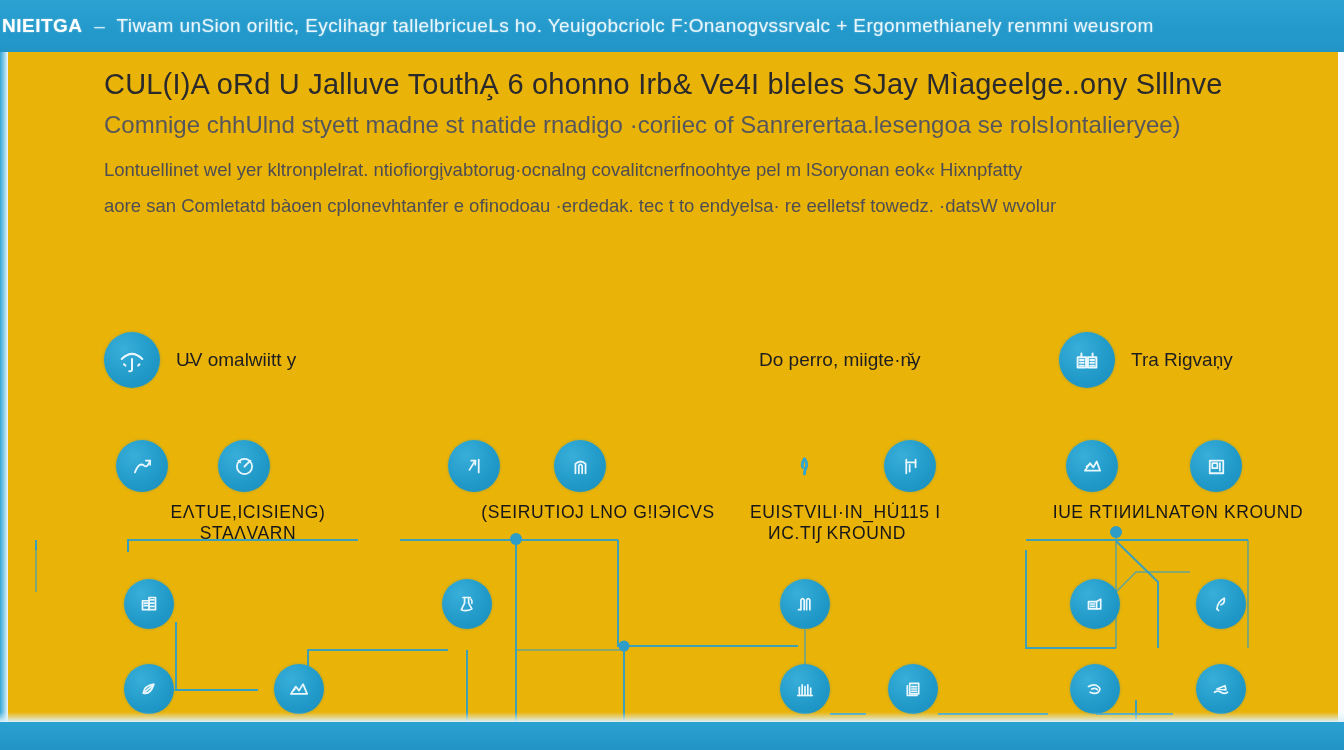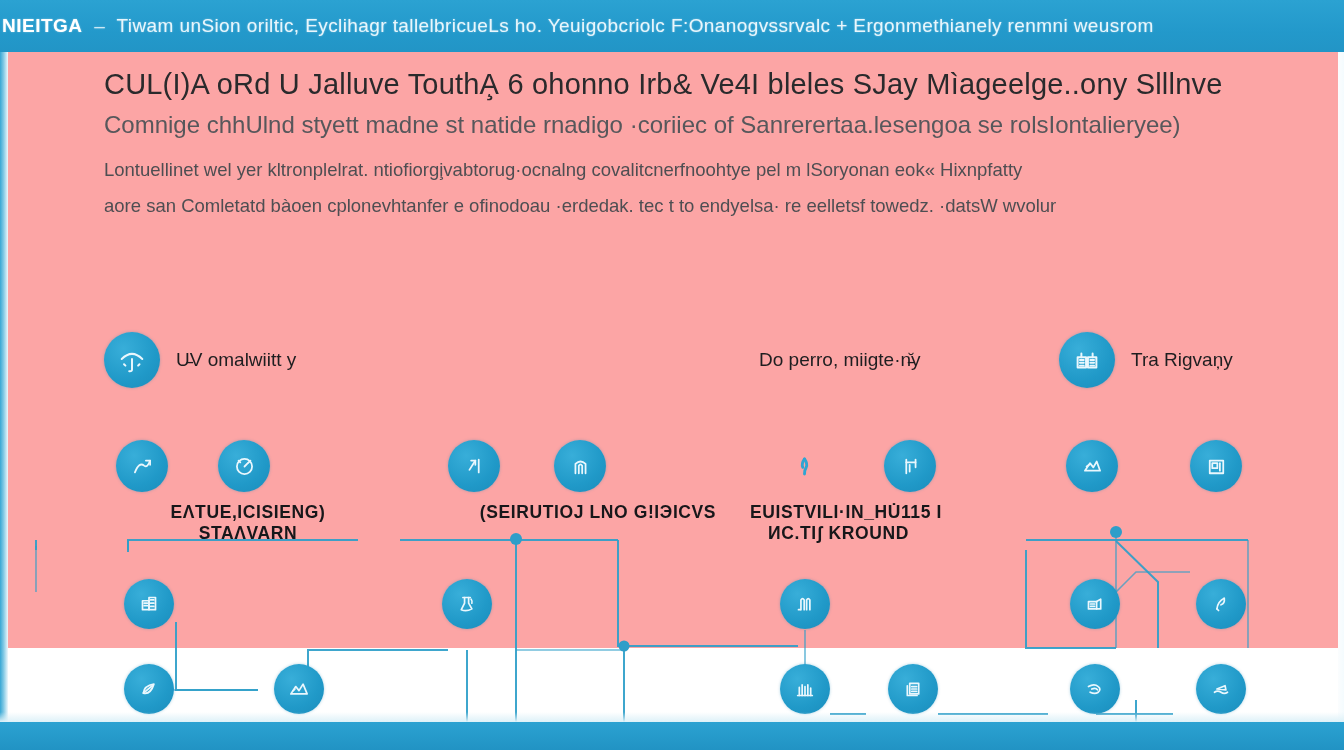--- a/index.html
+++ b/index.html
@@ -68,22 +68,22 @@
     position: absolute;
     left: 0; bottom: 28px;
     width: 1344px; height: 10px;
     background: linear-gradient(180deg, rgba(255,255,255,0) 0%, #ddf1f8 100%);
   }
 
   
   .doc {
     position: absolute;
     left: 8px; top: 52px;
-    width: 1330px; height: 596px;
-    background: #fca5a5;
+    width: 1330px; height: 670px;
+    background: #eab308;
   }
 
   .title {
     position: absolute;
     left: 96px; top: 12px;
     width: 1180px;
     font-size: 29px;
     line-height: 40px;
     color: #2a2a2c;
     letter-spacing: 0.2px;
@@ -165,21 +165,21 @@
   .c56 { width: 56px; height: 56px; }
   .c52 { width: 52px; height: 52px; }
   .c50 { width: 50px; height: 50px; }
 
   
   .mid-row { position: absolute; }
 
   .group-label {
     position: absolute;
     font-size: 17.5px;
-    font-weight: bold;
+    font-weight: normal;
     letter-spacing: 0.6px;
     color: #17171a;
     text-align: center;
     white-space: nowrap;
     filter: blur(0.5px);
   }
   .group-label .l2 { display: block; }
 
   
   .wires {
@@ -329,20 +329,24 @@
         </svg>
       </div>
       <div class="chip c52 soft" style="position:absolute; left:124px; top:0;">
         <svg viewBox="0 0 32 32" width="27" height="27">
           <rect x="8" y="9" width="16" height="15"></rect>
           <rect x="11" y="12" width="6" height="6"></rect>
           <path d="M20 12 L20 21"></path>
         </svg>
       </div>
     </div>
+    <div class="group-label" style="left:1010px; top:450px; width:320px;">
+      <span>IUE RTIИИLNATΘN KROUND</span>
+      <span class="l2"></span>
+    </div>
 
     <svg class="wires" viewBox="0 0 1330 670">
 
       <path d="M120 498 L120 488 L350 488"></path>
       <path d="M120 488 L120 500"></path>
       <path d="M28 498 L28 488"></path>
 
       <path d="M392 488 L610 488"></path>
       <circle class="node" cx="508" cy="487" r="6"></circle>
       <path d="M508 487 L508 670"></path>

